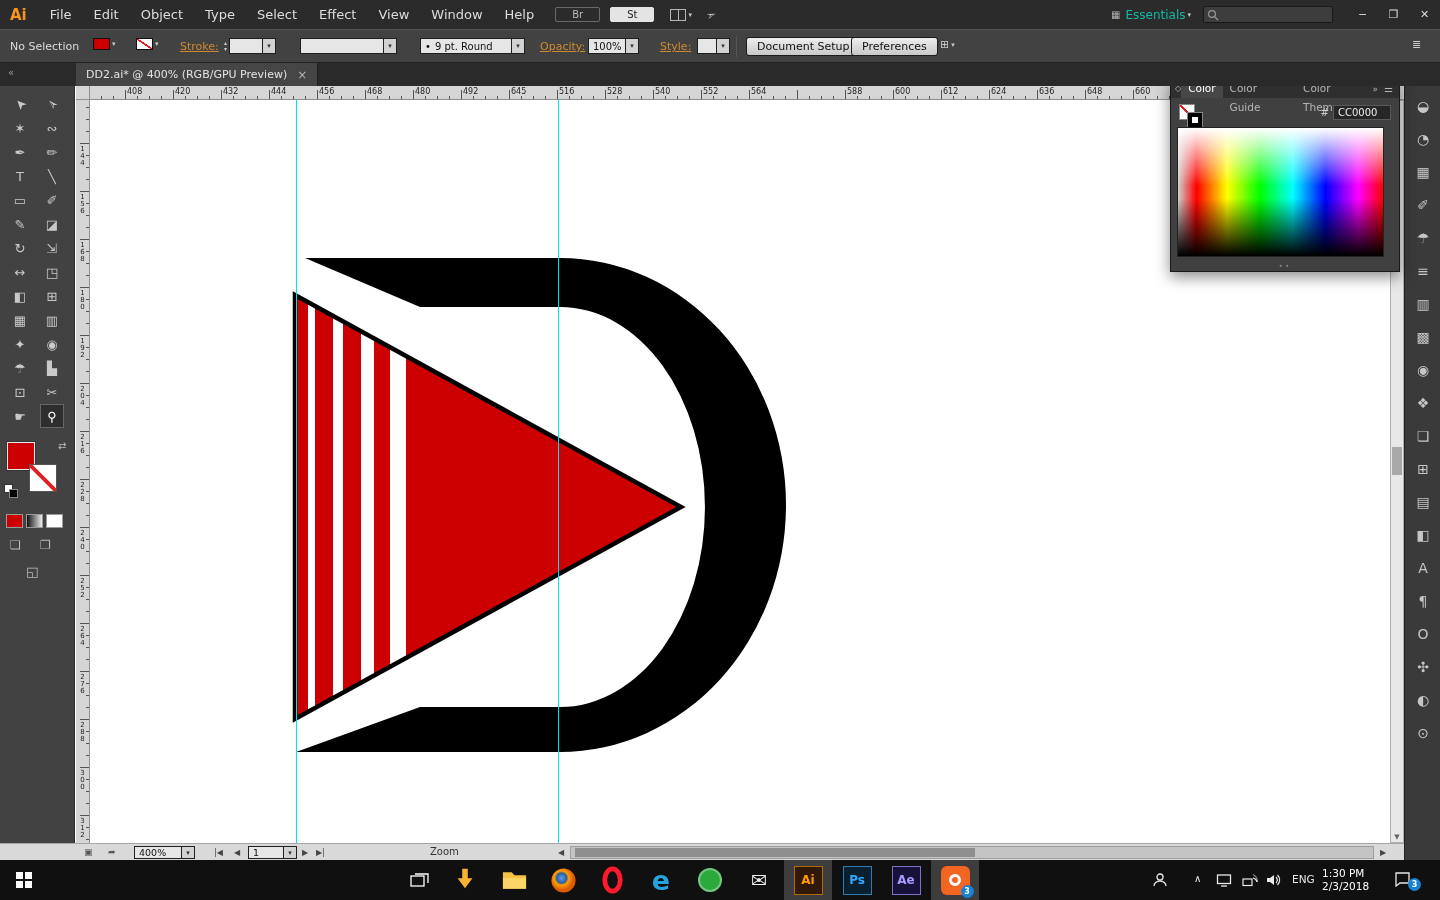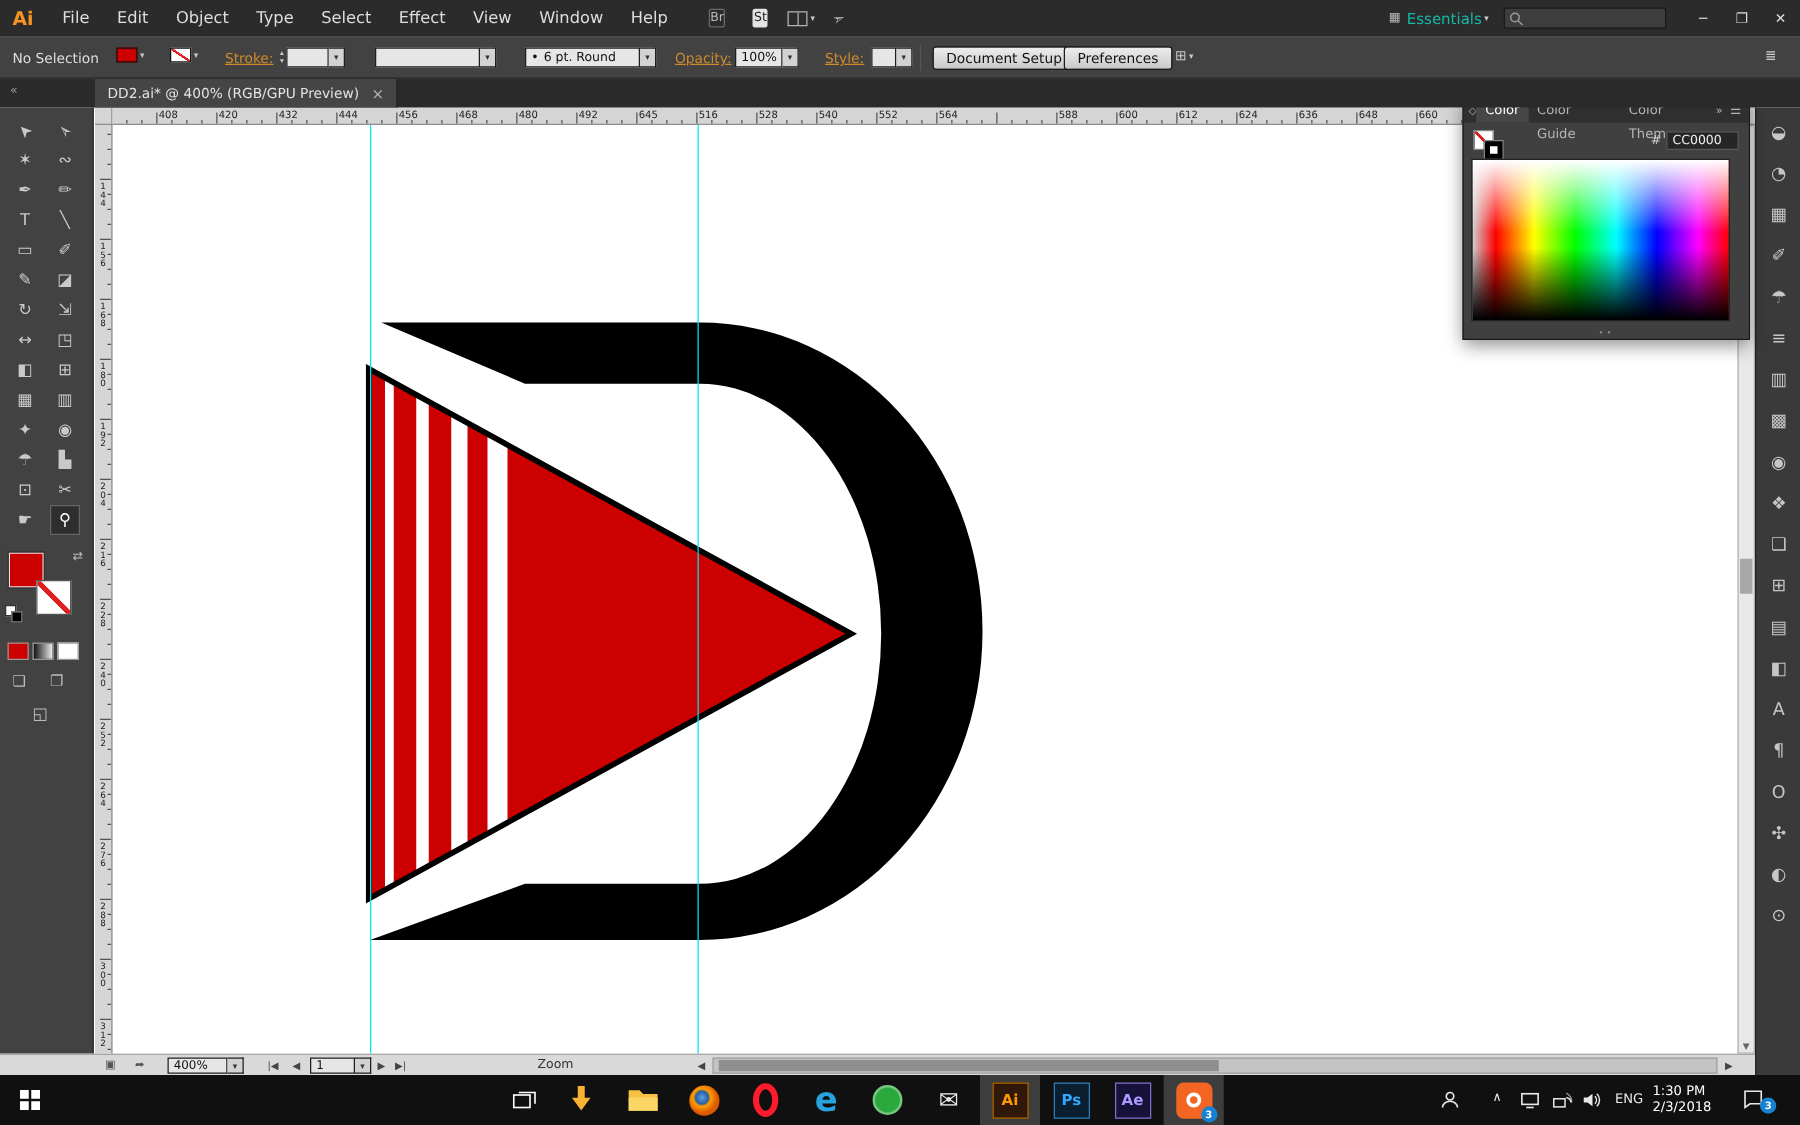--- a/index.html
+++ b/index.html
@@ -2,21 +2,21 @@
 <html><head>
 <meta charset="utf-8">
 <style>
 *{box-sizing:border-box;margin:0;padding:0}
 html,body{width:1440px;height:900px;overflow:hidden}
 body{position:relative;font-family:"DejaVu Sans","Liberation Sans",sans-serif;background:#fff;user-select:none}
 
 #menubar{position:absolute;left:0;top:0;width:1440px;height:29px;background:#2b2b2b;display:flex;align-items:center;color:#ddd;font-size:13px;z-index:40}
 #ai-logo{color:#f7931e;font-weight:bold;font-size:15px;margin:0 12px 0 10px}
 .menu-item{padding:0 11px;height:29px;line-height:29px;cursor:default}
-.titlebar-box{border:1px solid #6a6a6a;color:#b9b9b9;font-size:10px;padding:1px 0;margin-left:22px;border-radius:2px}
+.titlebar-box{border:1px solid #6a6a6a;color:#b9b9b9;font-size:10px;padding:1px 16px;margin-left:10px;border-radius:2px}
 #stock-box{background:#e4e4e4;color:#222;border-color:#e4e4e4}
 #arrange-icon{width:16px;height:12px;border:1px solid #b5b5b5;margin-left:16px;position:relative}
 #arrange-icon:after{content:"";position:absolute;left:7px;top:0;width:1px;height:100%;background:#b5b5b5}
 #share-icon{color:#b5b5b5;font-size:12px;margin-left:14px;transform:rotate(-20deg);display:inline-block}
 #mb-right{position:absolute;right:0;top:0;height:29px;display:flex;align-items:center}
 #workspace-grid{color:#b5b5b5;font-size:10px;margin-right:5px}
 #workspace{font-size:12px;color:#14b8a6}
 #tb-search{width:130px;height:17px;background:#3d3d3d;border:1px solid #191919;border-radius:2px;margin:0 14px 0 12px;position:relative;display:flex;align-items:center}
 #tb-search input{border:none;background:transparent;outline:none;color:#ddd;font-size:11px;width:100px;margin-left:18px}
 #tb-search svg{position:absolute;left:3px;top:2px}
@@ -168,21 +168,21 @@
     <span class="lightfield" style="width:34px"></span>
     <span class="ddseg">▾</span>
   </span>
   <span class="cb-item" style="left:300px">
     <span class="lightfield" style="width:84px"></span>
     <span class="ddseg">▾</span>
   </span>
   <span class="cb-item" style="left:420px">
     <span class="lightfield" style="width:92px">
       <span style="margin-right:4px">•</span>
-      <span>6 pt. Round</span>
+      <span>9 pt. Round</span>
     </span>
     <span class="ddseg">▾</span>
   </span>
   <span class="cb-item gold" style="left:540px;top:10px">Opacity:</span>
   <span class="cb-item" style="left:588px">
     <span class="lightfield" style="width:38px">100%</span>
     <span class="ddseg">▾</span>
   </span>
   <span class="cb-item gold" style="left:660px;top:10px">Style:</span>
   <span class="cb-item" style="left:697px">

